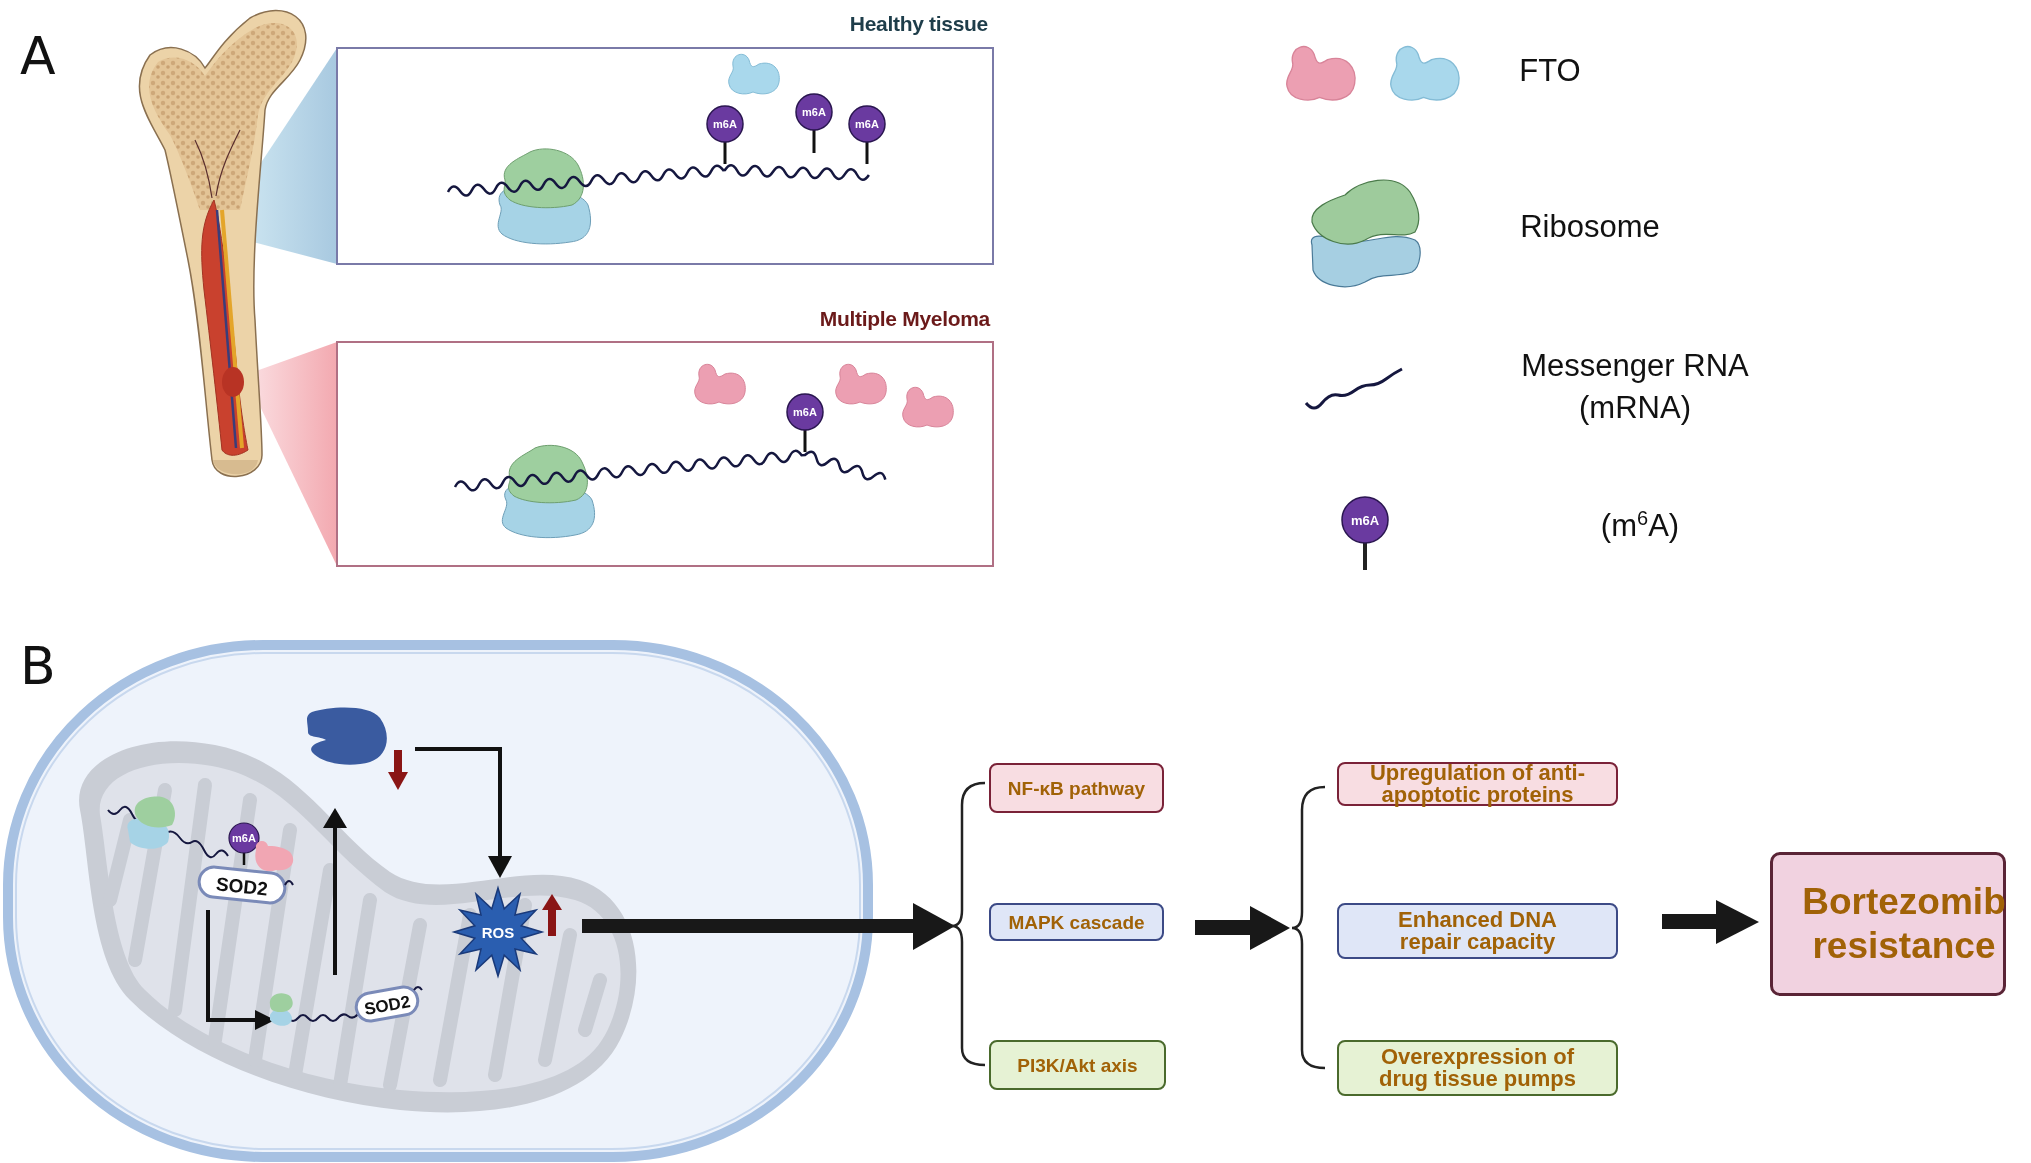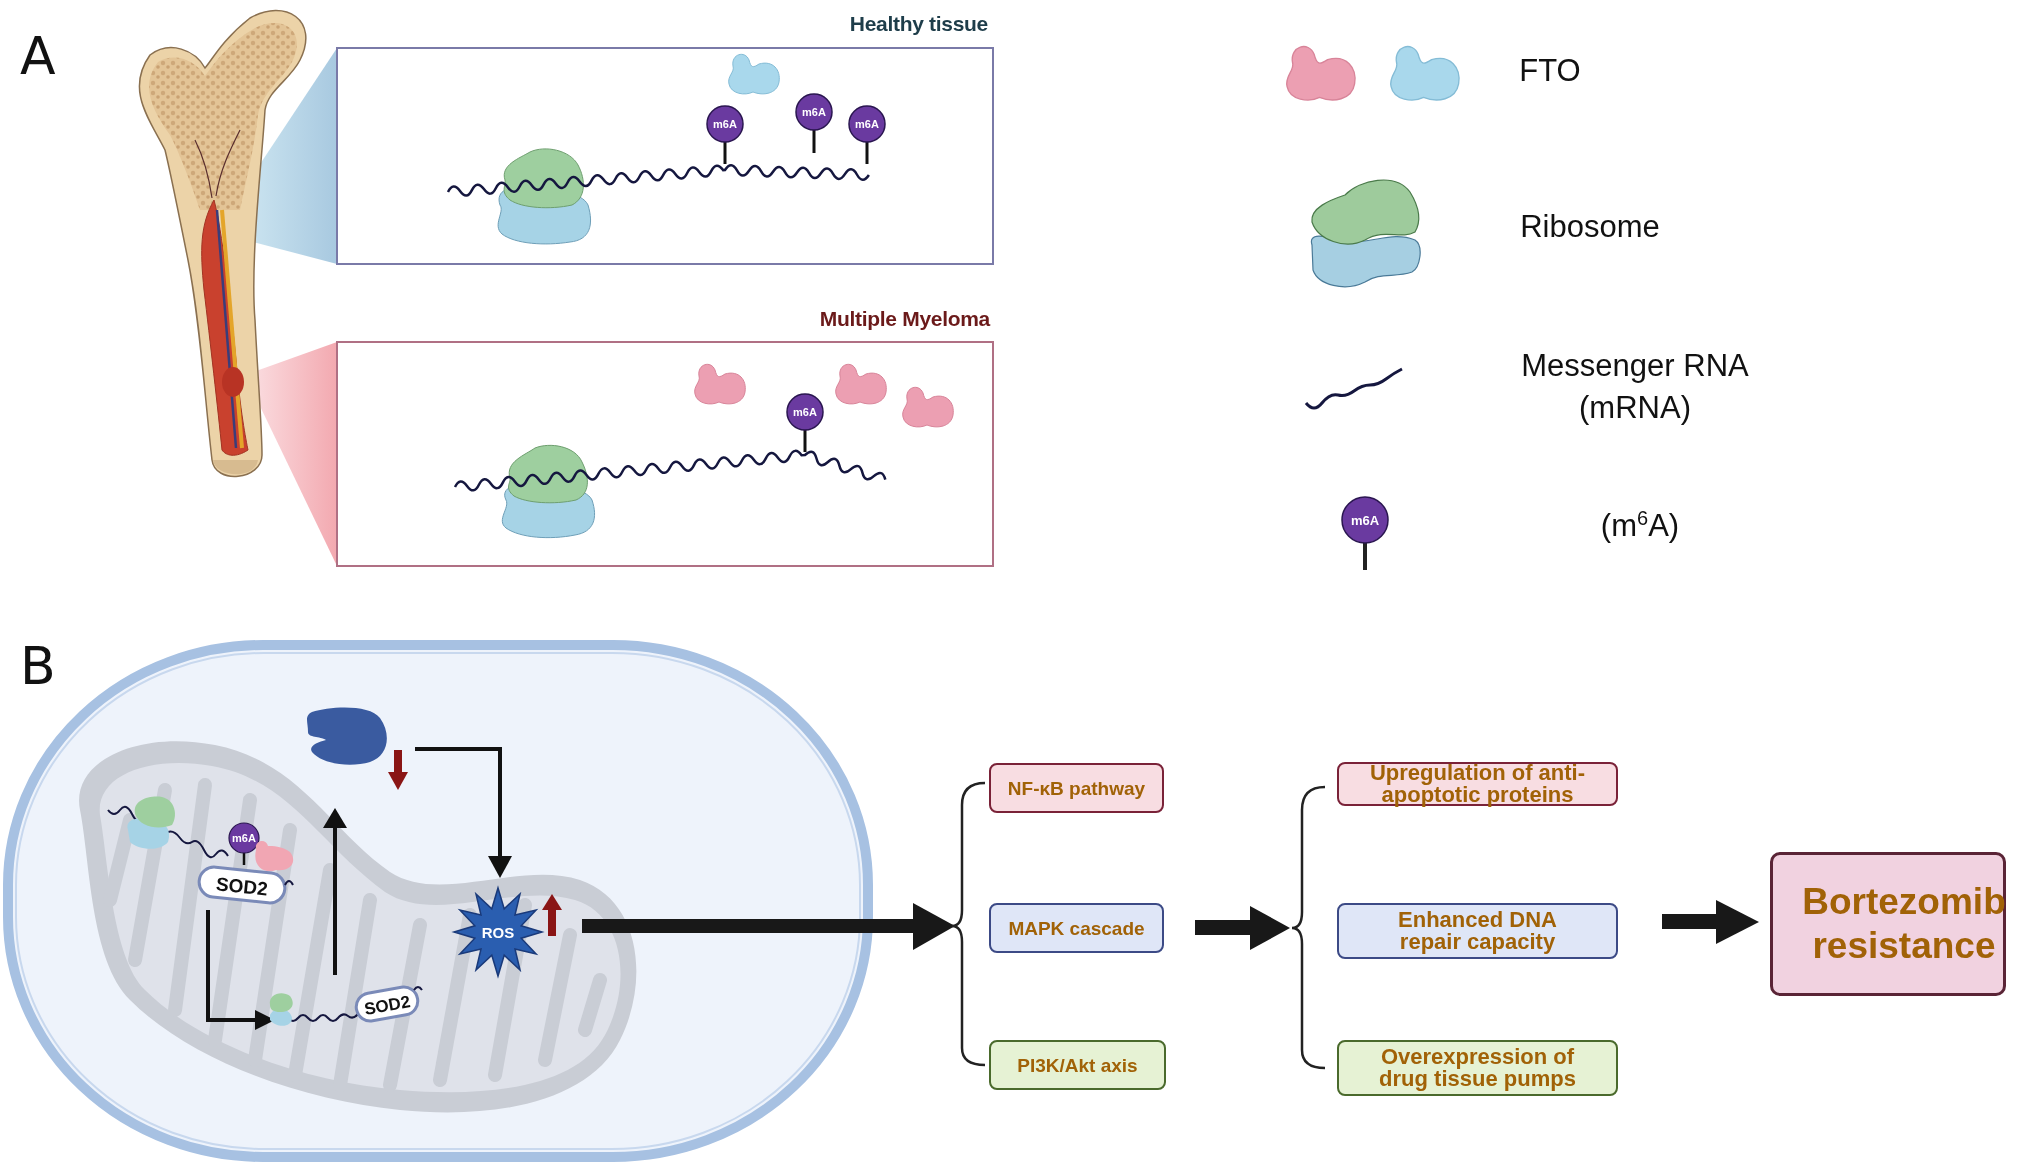--- a/index.html
+++ b/index.html
@@ -222,21 +222,21 @@
 
   <path d="M1325,787 C1310,787 1302,794 1302,810 L1302,912 C1302,924 1298,928 1292,928 C1298,928 1302,932 1302,944 L1302,1050 C1302,1062 1310,1068 1325,1068" fill="none" stroke="#222" stroke-width="2.5"></path>
 
   <rect x="1662" y="914" width="60" height="15" fill="#181818"></rect>
   <polygon points="1716,900 1759,922 1716,944" fill="#181818"></polygon>
 </svg>
 
 <div class="flow-box fb-small" style="left: 989px; top: 763px; width: 175px; height: 50px; background: rgb(248, 221, 226); border-color: rgb(122, 34, 56);">
   <span>NF-κB pathway</span>
 </div>
-<div class="flow-box fb-small" style="left: 989px; top: 903px; width: 175px; height: 50px; background: rgb(223, 230, 247); border-color: rgb(60, 74, 134);">
+<div class="flow-box fb-small" style="left: 989px; top: 903px; width: 175px; height: 38px; background: rgb(223, 230, 247); border-color: rgb(60, 74, 134);">
   <span>MAPK cascade</span>
 </div>
 <div class="flow-box fb-small" style="left: 989px; top: 1040px; width: 177px; height: 50px; background: rgb(230, 242, 212); border-color: rgb(74, 106, 44);">
   <span>PI3K/Akt axis</span>
 </div>
 
 <div class="flow-box fb-med" style="left: 1337px; top: 762px; width: 281px; height: 44px; background: rgb(248, 221, 226); border-color: rgb(122, 34, 56);">
   <div>
       <div>Upregulation of anti-</div>
       <div>apoptotic proteins</div>

